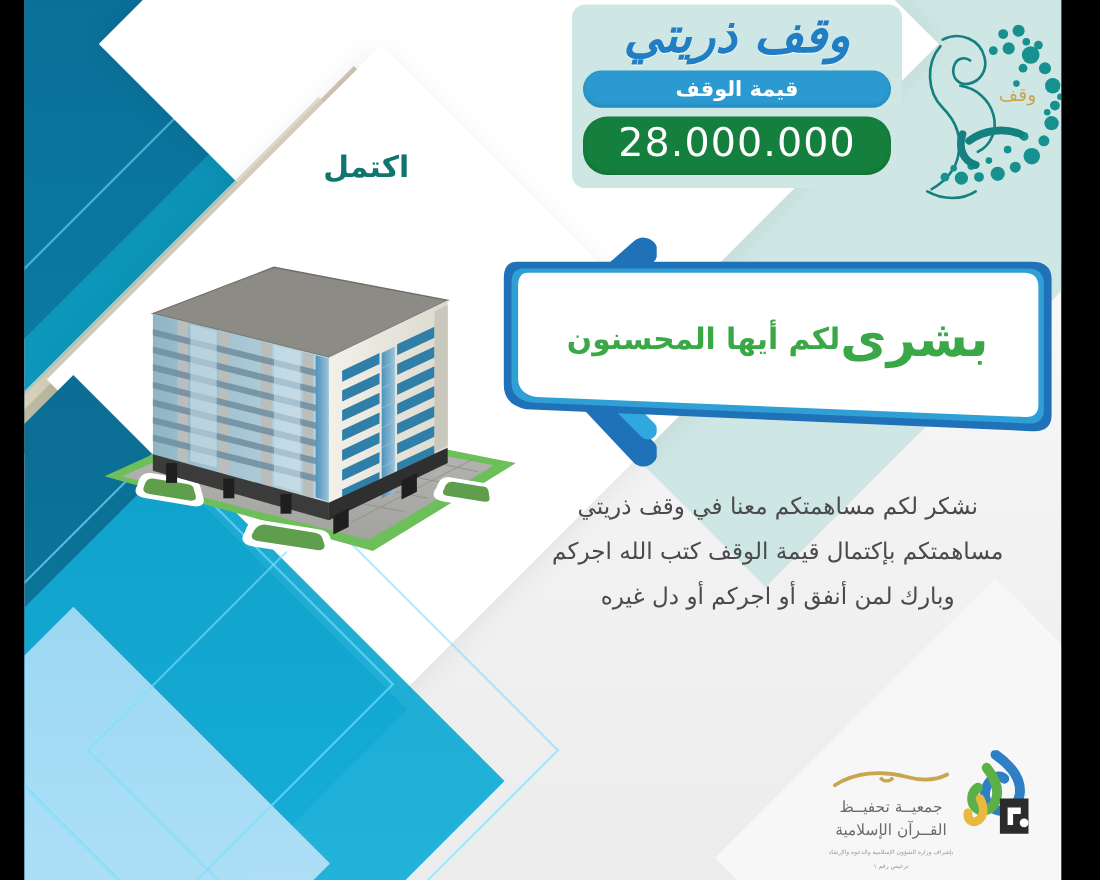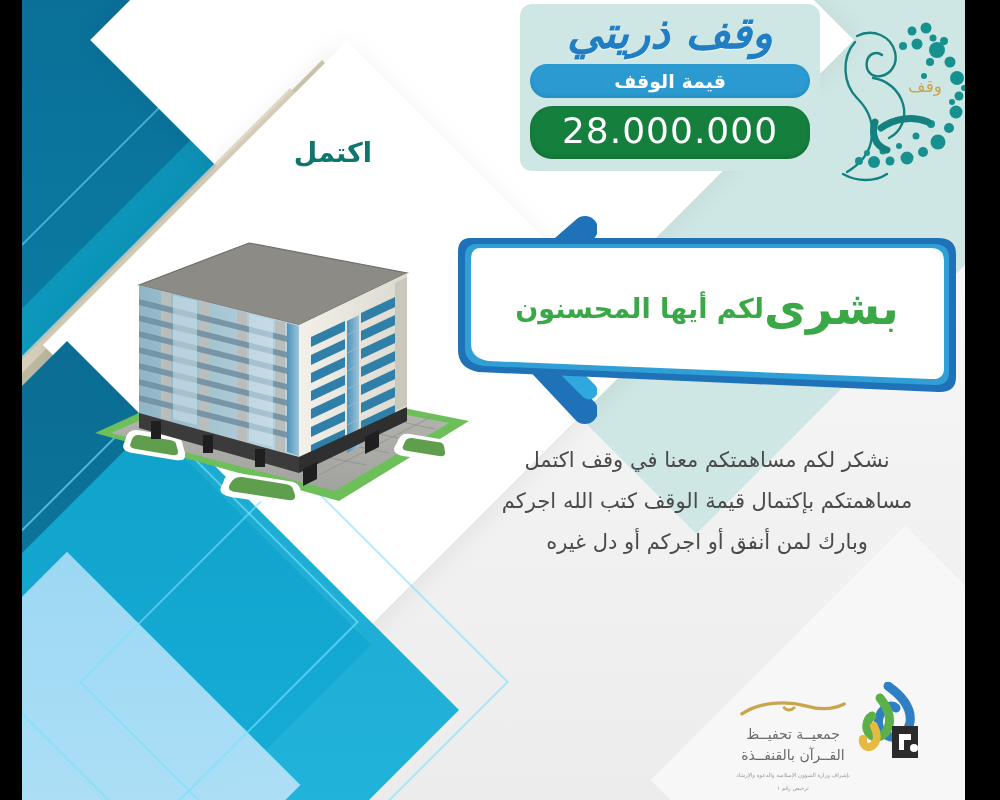--- a/index.html
+++ b/index.html
@@ -169,21 +169,21 @@
   .body-text{
     position:absolute;left:430px;top:440px;width:510px;z-index:30;
     text-align:center;direction:rtl;color:#4a4a4a;
     font-size:21px;line-height:1.95;
   }
   .body-text div{white-space:nowrap;}
 
   
   .assoc{
     position:absolute;right:18px;bottom:8px;width:230px;height:110px;z-index:30;
-    display:flex;align-items:flex-start;direction:rtl;justify-content:center;
+    display:flex;align-items:flex-start;direction:rtl;
   }
   .assoc-mark{width:72px;height:82px;flex:0 0 72px;margin-left:6px;}
   .assoc-txt{padding-top:16px;text-align:center;color:#6d6d6d;}
   .assoc-name{font-size:14px;line-height:1.5;letter-spacing:1px;color:#6a6a6a;direction:rtl;}
   .assoc-sub{font-size:5.5px;line-height:1.5;color:#9a9a9a;margin-top:5px;direction:rtl;}
 </style>
 </head>
 <body>
 
 <div id="poster">
@@ -405,21 +405,21 @@
         <path d="M24 12 Q13 12 13 25 L13 116 Q13 131 31 134 L482 153 Q497 154 497 140 L497 26 Q497 12 482 12 Z" fill="#2f9fd6"></path>
         <path d="M28 16 Q19 16 19 28 L19 112 Q19 126 36 129 L479 147 Q492 148 492 136 L492 29 Q492 16 479 16 Z" fill="#ffffff"></path>
       </svg>
       <div class="banner-txt">
         <div class="banner-l1">بشرى</div>
         <div class="banner-l2">لكم أيها المحسنون</div>
       </div>
     </div>
 
     <div class="body-text">
-      <div>نشكر لكم مساهمتكم معنا في وقف اكتمل</div>
+      <div>نشكر لكم مساهمتكم معنا في وقف ذريتي</div>
       <div>مساهمتكم بإكتمال قيمة الوقف كتب الله اجركم</div>
       <div>وبارك لمن أنفق أو اجركم أو دل غيره</div>
     </div>
 
     <div class="assoc">
       <div class="assoc-mark">
         <svg viewBox="0 0 72 82" width="72" height="82" aria-hidden="true">
           <path d="M30 4 C44 14 54 26 52 40 C50 52 40 58 30 54 C22 51 18 42 22 33 C26 24 34 22 38 26" fill="none" stroke="#2f7fc4" stroke-width="9" stroke-linecap="round"></path>
           <path d="M22 16 C30 26 34 36 30 46 C27 54 18 58 12 52 C7 47 8 38 14 34" fill="none" stroke="#5cb047" stroke-width="9" stroke-linecap="round"></path>
           <path d="M16 44 C20 52 20 60 14 64 C9 67 4 63 5 57" fill="none" stroke="#e8b93f" stroke-width="8" stroke-linecap="round"></path>
@@ -427,20 +427,20 @@
           <path d="M41 52 L53 52 L53 58 L46 58 L46 68 L41 68 Z" fill="#ffffff"></path>
           <circle cx="56" cy="66" r="4" fill="#ffffff"></circle>
         </svg>
       </div>
       <div class="assoc-txt">
         <svg viewBox="0 0 120 22" width="118" height="22" aria-hidden="true">
           <path d="M8 16 C26 4 52 2 74 8 C88 12 100 12 112 6" fill="none" stroke="#c9a54e" stroke-width="3.4" stroke-linecap="round"></path>
           <path d="M50 9 C54 13 58 13 62 9" fill="none" stroke="#c9a54e" stroke-width="3"></path>
         </svg>
         <div class="assoc-name">جمعيــة تحفيــظ</div>
-        <div class="assoc-name">القــرآن بالقنفــذة</div>
+        <div class="assoc-name">القــرآن الإسلامية</div>
         <div class="assoc-sub">بإشراف وزارة الشؤون الإسلامية والدعوة والإرشاد</div>
         <div class="assoc-sub">ترخيص رقم ١</div>
       </div>
     </div>
 
   </div>
 </div>
 
 </body></html>

